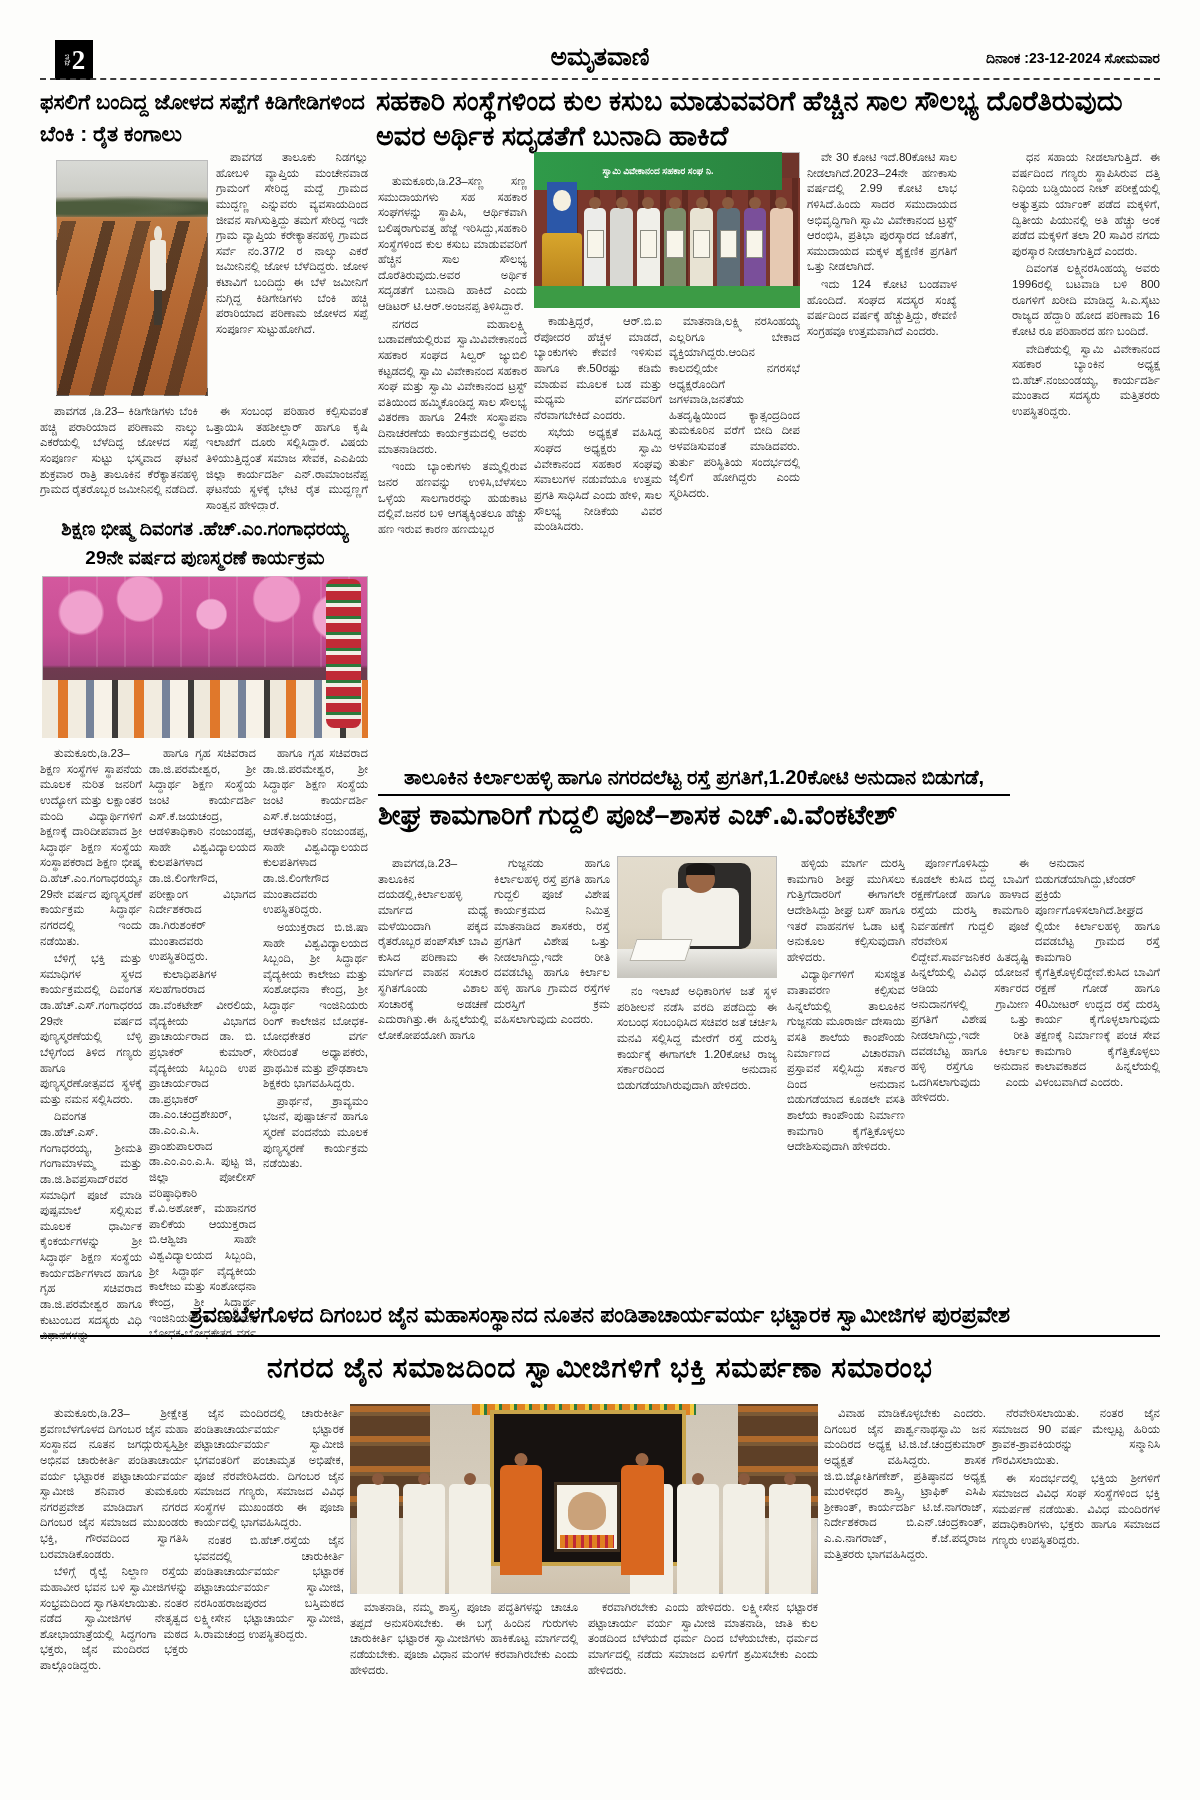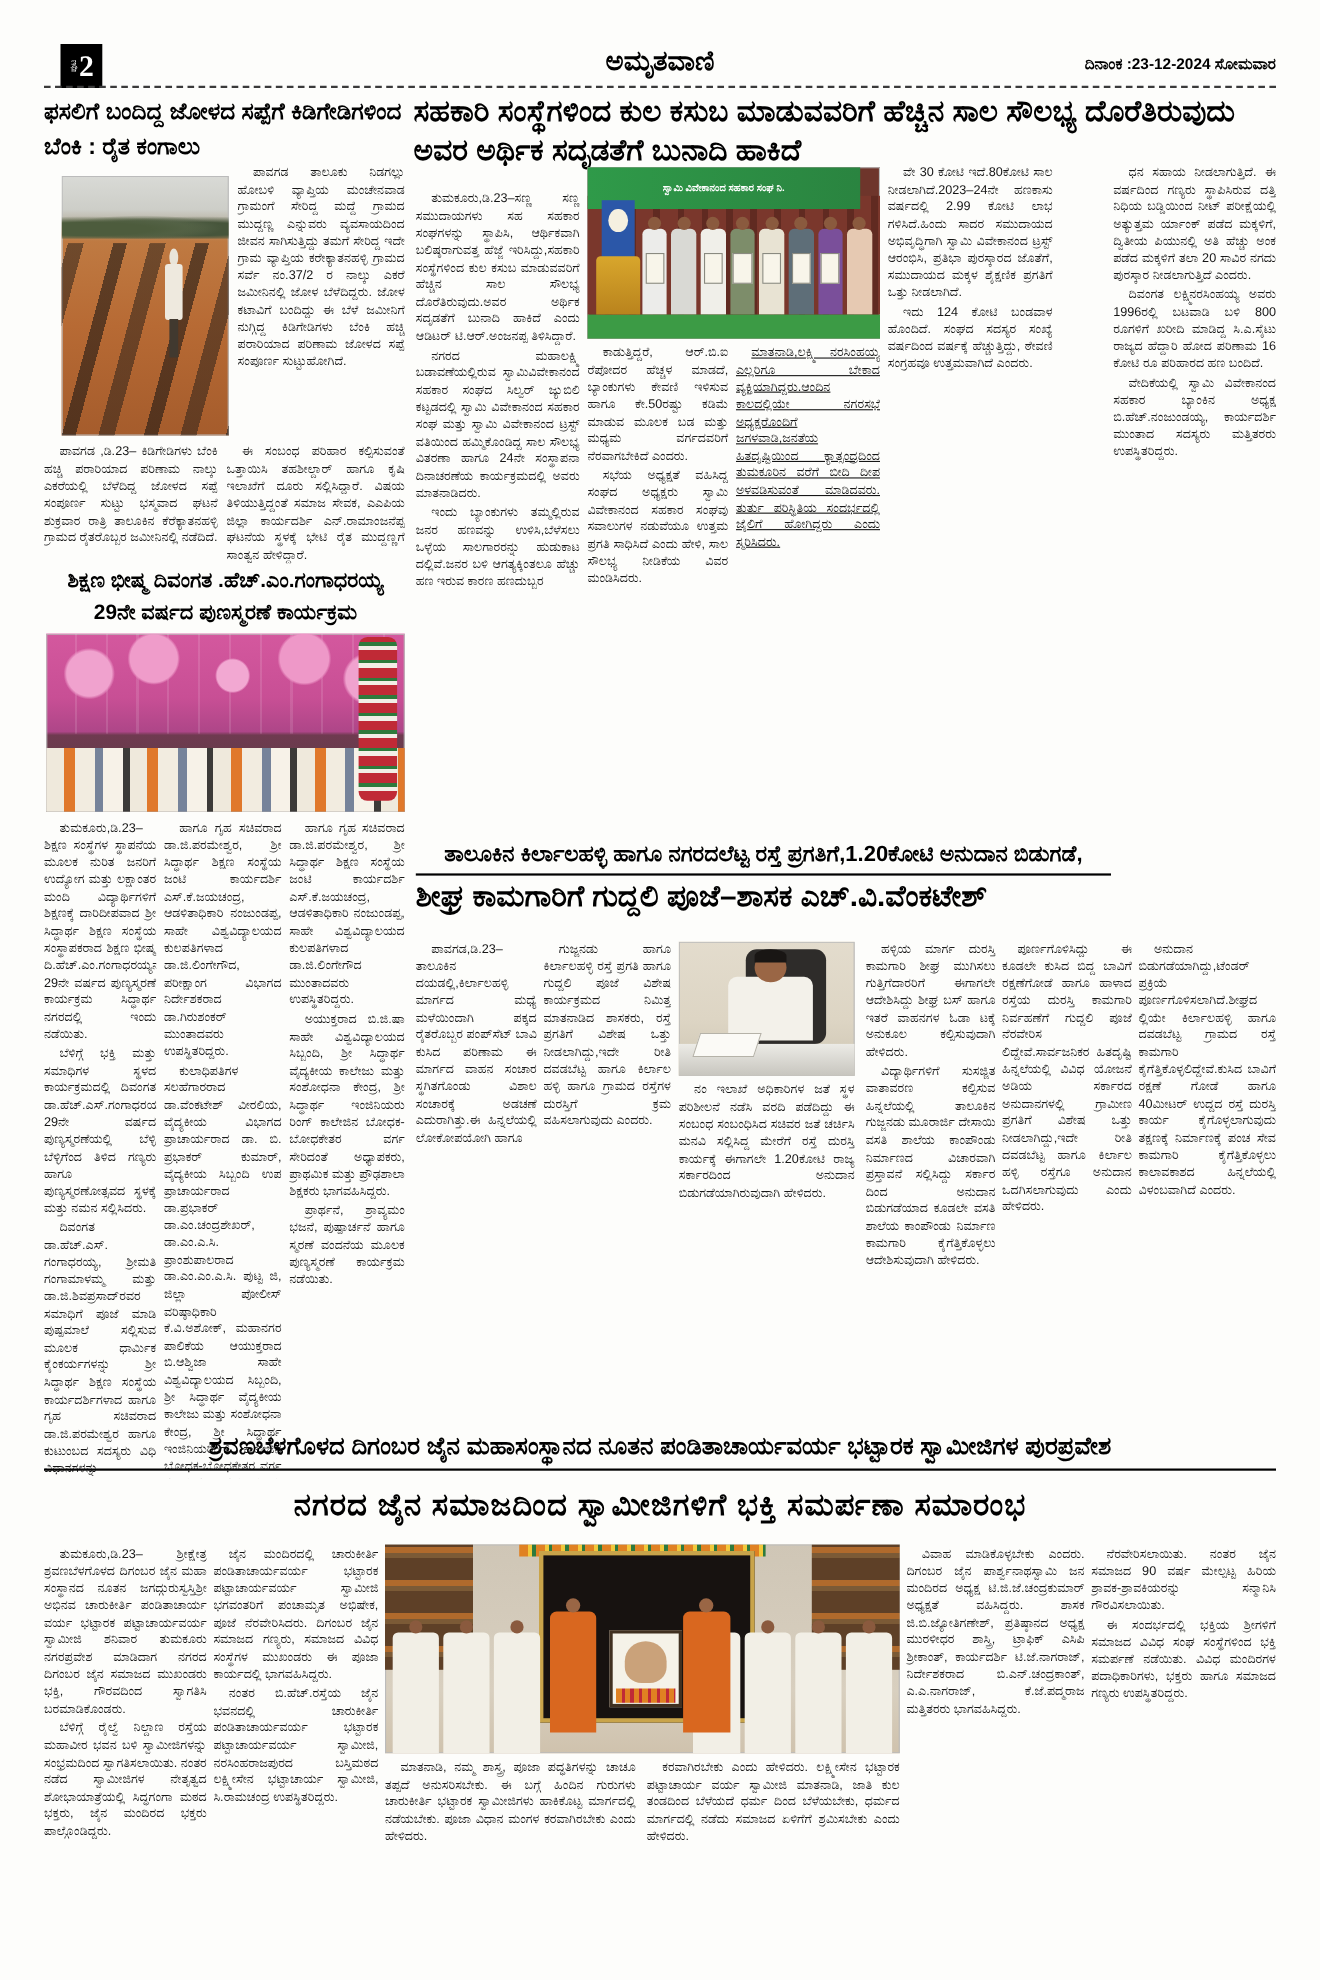--- a/index.html
+++ b/index.html
@@ -197,21 +197,21 @@
       <div class="person"></div>
     </div>
     <div class="coop-floor"></div>
     <div class="coop-sidebanner"></div>
     <div class="coop-garland"></div>
   </div>
   <div class="abs col" style="left:534px;top:314px;width:128px;height:448px;">
       <p class="para">ಕಾಡುತ್ತಿದ್ದರೆ, ಆರ್.ಬಿ.ಐ ರೆಪೋದರ ಹೆಚ್ಚಳ ಮಾಡದೆ, ಬ್ಯಾಂಕುಗಳು ಕೇವಣಿ ಇಳಿಸುವ ಹಾಗೂ ಕೇ.50ರಷ್ಟು ಕಡಿಮೆ ಮಾಡುವ ಮೂಲಕ ಬಡ ಮತ್ತು ಮಧ್ಯಮ ವರ್ಗದವರಿಗೆ ನೆರವಾಗಬೇಕಿದೆ ಎಂದರು.</p>
       <p class="para">ಸಭೆಯ ಅಧ್ಯಕ್ಷತೆ ವಹಿಸಿದ್ದ ಸಂಘದ ಅಧ್ಯಕ್ಷರು ಸ್ವಾಮಿ ವಿವೇಕಾನಂದ ಸಹಕಾರ ಸಂಘವು ಸವಾಲುಗಳ ನಡುವೆಯೂ ಉತ್ತಮ ಪ್ರಗತಿ ಸಾಧಿಸಿದೆ ಎಂದು ಹೇಳಿ, ಸಾಲ ಸೌಲಭ್ಯ ನೀಡಿಕೆಯ ವಿವರ ಮಂಡಿಸಿದರು.</p>
     </div>
-  <div class="abs col" style="left:669px;top:314px;width:131px;height:448px;text-decoration:underline;">
+  <div class="abs col" style="left:669px;top:314px;width:131px;height:448px;">
       <p class="para">ಮಾತನಾಡಿ,ಲಕ್ಷ್ಮಿ ನರಸಿಂಹಯ್ಯ ಎಲ್ಲರಿಗೂ ಬೇಕಾದ ವ್ಯಕ್ತಿಯಾಗಿದ್ದರು.ಆಂದಿನ ಕಾಲದಲ್ಲಿಯೇ ನಗರಸಭೆ ಅಧ್ಯಕ್ಷರೊಂದಿಗೆ ಜಗಳವಾಡಿ,ಜನತೆಯ ಹಿತದೃಷ್ಟಿಯಿಂದ ಕ್ಯಾತ್ಸಂದ್ರದಿಂದ ತುಮಕೂರಿನ ವರೆಗೆ ಬೀದಿ ದೀಪ ಅಳವಡಿಸುವಂತೆ ಮಾಡಿದವರು. ತುರ್ತು ಪರಿಸ್ಥಿತಿಯ ಸಂದರ್ಭದಲ್ಲಿ ಜೈಲಿಗೆ ಹೋಗಿದ್ದರು ಎಂದು ಸ್ಮರಿಸಿದರು.</p>
     </div>
   <div class="abs col" style="left:807px;top:150px;width:150px;height:610px;">
       <p class="para">ವೇ 30 ಕೋಟಿ ಇದೆ.80ಕೋಟಿ ಸಾಲ ನೀಡಲಾಗಿದೆ.2023–24ನೇ ಹಣಕಾಸು ವರ್ಷದಲ್ಲಿ 2.99 ಕೋಟಿ ಲಾಭ ಗಳಿಸಿದೆ.ಹಿಂದು ಸಾದರ ಸಮುದಾಯದ ಅಭಿವೃದ್ಧಿಗಾಗಿ ಸ್ವಾಮಿ ವಿವೇಕಾನಂದ ಟ್ರಸ್ಟ್ ಆರಂಭಿಸಿ, ಪ್ರತಿಭಾ ಪುರಸ್ಕಾರದ ಜೊತೆಗೆ, ಸಮುದಾಯದ ಮಕ್ಕಳ ಶೈಕ್ಷಣಿಕ ಪ್ರಗತಿಗೆ ಒತ್ತು ನೀಡಲಾಗಿದೆ.</p>
       <p class="para">ಇದು 124 ಕೋಟಿ ಬಂಡವಾಳ ಹೊಂದಿದೆ. ಸಂಘದ ಸದಸ್ಯರ ಸಂಖ್ಯೆ ವರ್ಷದಿಂದ ವರ್ಷಕ್ಕೆ ಹೆಚ್ಚುತ್ತಿದ್ದು, ಠೇವಣಿ ಸಂಗ್ರಹವೂ ಉತ್ತಮವಾಗಿದೆ ಎಂದರು.</p>
     </div>
   <div class="abs col" style="left:1012px;top:150px;width:148px;height:696px;">
       <p class="para">ಧನ ಸಹಾಯ ನೀಡಲಾಗುತ್ತಿದೆ. ಈ ವರ್ಷದಿಂದ ಗಣ್ಯರು ಸ್ಥಾಪಿಸಿರುವ ದತ್ತಿ ನಿಧಿಯ ಬಡ್ಡಿಯಿಂದ ನೀಟ್ ಪರೀಕ್ಷೆಯಲ್ಲಿ ಅತ್ಯುತ್ತಮ ರ್ಯಾಂಕ್ ಪಡೆದ ಮಕ್ಕಳಿಗೆ, ದ್ವಿತೀಯ ಪಿಯುನಲ್ಲಿ ಅತಿ ಹೆಚ್ಚು ಅಂಕ ಪಡೆದ ಮಕ್ಕಳಿಗೆ ತಲಾ 20 ಸಾವಿರ ನಗದು ಪುರಸ್ಕಾರ ನೀಡಲಾಗುತ್ತಿದೆ ಎಂದರು.</p>
       <p class="para">ದಿವಂಗತ ಲಕ್ಷ್ಮಿನರಸಿಂಹಯ್ಯ ಅವರು 1996ರಲ್ಲಿ ಬಟವಾಡಿ ಬಳಿ 800 ರೂಗಳಿಗೆ ಖರೀದಿ ಮಾಡಿದ್ದ ಸಿ.ಎ.ಸೈಟು ರಾಜ್ಯದ ಹೆದ್ದಾರಿ ಹೋದ ಪರಿಣಾಮ 16 ಕೋಟಿ ರೂ ಪರಿಹಾರದ ಹಣ ಬಂದಿದೆ.</p>
       <p class="para">ವೇದಿಕೆಯಲ್ಲಿ ಸ್ವಾಮಿ ವಿವೇಕಾನಂದ ಸಹಕಾರ ಬ್ಯಾಂಕಿನ ಅಧ್ಯಕ್ಷ ಬಿ.ಹೆಚ್.ನಂಜುಂಡಯ್ಯ, ಕಾರ್ಯದರ್ಶಿ ಮುಂತಾದ ಸದಸ್ಯರು ಮತ್ತಿತರರು ಉಪಸ್ಥಿತರಿದ್ದರು.</p>

